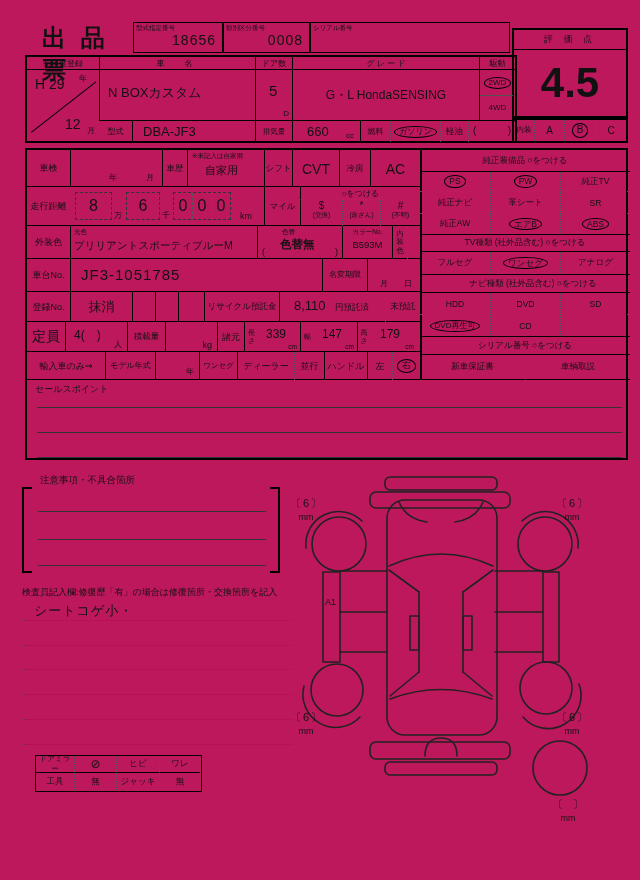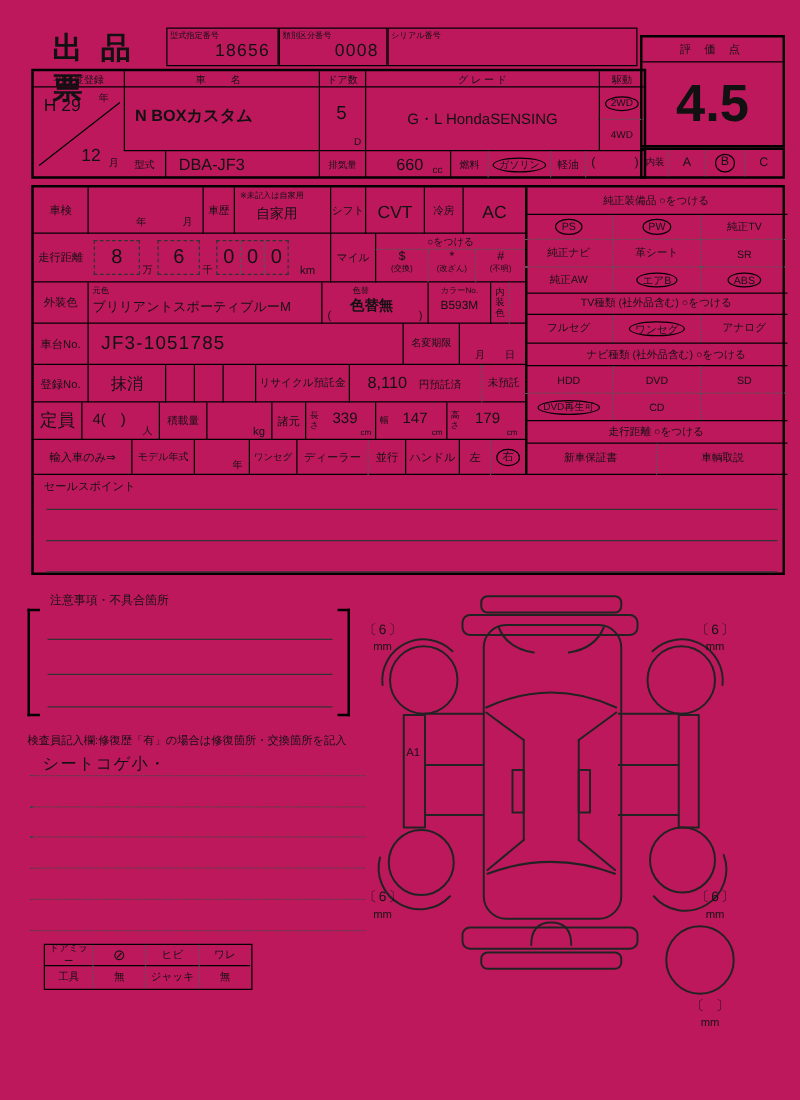--- a/index.html
+++ b/index.html
@@ -68,42 +68,42 @@
     <div class="abs ctr bb bl" style="left:452px;top:0;width:36px;height:13px;font-size:8px;">駆動</div>
 
     <div class="abs" style="left:0;top:13px;width:72px;height:71px;">
       <span class="abs" style="left:8px;top:6px;font-size:14px;">H 29</span>
       <span class="abs small" style="left:52px;top:3px;">年</span>
       <span class="abs" style="left:38px;top:46px;font-size:14px;">12</span>
       <span class="abs small" style="left:60px;top:55px;">月</span>
       <div class="abs" style="left:4px;top:62px;width:82px;border-top:1px solid #000;transform:rotate(-38deg);transform-origin:0 0;"></div>
     </div>
 
-    <div class="abs bl" style="left:72px;top:13px;width:156px;height:50px;font-weight:bold;">
+    <div class="abs bl" style="left:72px;top:13px;width:156px;height:50px;">
       <span class="abs" style="left:8px;top:14px;font-size:13px;">N BOXカスタム</span>
     </div>
     <div class="abs bl" style="left:228px;top:13px;width:37px;height:50px;">
       <span class="abs" style="left:13px;top:12px;font-size:15px;">5</span>
       <span class="abs small" style="right:3px;bottom:2px;">D</span>
     </div>
     <div class="abs bl ctr" style="left:265px;top:13px;width:187px;height:50px;font-size:12px;">G・L HondaSENSING</div>
     <div class="abs bl ctr" style="left:452px;top:13px;width:36px;height:25px;">
       <span class="oval" style="font-size:8px;">2WD</span>
     </div>
     <div class="abs bl ctr db" style="left:452px;top:38px;width:36px;height:0;"></div>
     <div class="abs bl ctr" style="left:452px;top:38px;width:36px;height:25px;font-size:8px;">4WD</div>
 
     <div class="abs bt" style="left:72px;top:63px;width:416px;height:21px;">
       <div class="abs ctr" style="left:0;top:0;width:33px;height:21px;font-size:8px;">型式</div>
       <div class="abs bl" style="left:33px;top:0;width:123px;height:21px;">
         <span class="abs" style="left:10px;top:3px;font-size:13px;">DBA-JF3</span>
       </div>
       <div class="abs ctr bl" style="left:156px;top:0;width:37px;height:21px;font-size:7.5px;">排気量</div>
       <div class="abs bl" style="left:193px;top:0;width:68px;height:21px;">
-        <span class="abs" style="left:24px;top:3px;font-size:13px;text-align:right;">660</span>
+        <span class="abs" style="left:14px;top:3px;font-size:13px;text-align:right;">660</span>
         <span class="abs small" style="right:6px;bottom:2px;">cc</span>
       </div>
       <div class="abs ctr bl" style="left:261px;top:0;width:30px;height:21px;font-size:8px;">燃料</div>
       <div class="abs ctr dl" style="left:291px;top:0;width:50px;height:21px;">
         <span class="oval" style="font-size:8px;">ガソリン</span>
       </div>
       <div class="abs ctr dl" style="left:341px;top:0;width:28px;height:21px;font-size:8.5px;">軽油</div>
       <div class="abs dl" style="left:369px;top:0;width:47px;height:21px;">
         <span class="abs" style="left:4px;top:4px;font-size:10px;">(</span>
         <span class="abs" style="right:4px;top:4px;font-size:10px;">)</span>
@@ -283,21 +283,21 @@
     <div class="abs ctr dl" style="left:533px;top:102px;width:70px;height:22px;font-size:8.5px;">アナログ</div>
     <div class="abs ctr bt bb" style="left:393px;top:124px;width:210px;height:19px;font-size:8.5px;padding-left:16px;">ナビ種類 (社外品含む) ○をつける</div>
     <div class="abs ctr db" style="left:393px;top:143px;width:70px;height:22px;font-size:8.5px;">HDD</div>
     <div class="abs ctr db dl" style="left:463px;top:143px;width:70px;height:22px;font-size:8.5px;">DVD</div>
     <div class="abs ctr db dl" style="left:533px;top:143px;width:70px;height:22px;font-size:8.5px;">SD</div>
     <div class="abs ctr" style="left:393px;top:165px;width:70px;height:21px;">
       <span class="oval" style="font-size:8px;">DVD再生可</span>
     </div>
     <div class="abs ctr dl" style="left:463px;top:165px;width:70px;height:21px;font-size:8.5px;">CD</div>
     <div class="abs dl" style="left:533px;top:165px;width:70px;height:21px;"></div>
-    <div class="abs ctr bt bb" style="left:393px;top:186px;width:210px;height:19px;font-size:8.5px;">走行距離 ○をつける</div>
+    <div class="abs ctr bt bb" style="left:393px;top:186px;width:210px;height:19px;font-size:8.5px;">シリアル番号 ○をつける</div>
     <div class="abs ctr bb" style="left:393px;top:205px;width:105px;height:25px;font-size:8.5px;">新車保証書</div>
     <div class="abs ctr bb dl" style="left:498px;top:205px;width:105px;height:25px;font-size:8.5px;">車輌取説</div>
   </div>
 
   <span class="abs" style="left:40px;top:474px;font-size:9.5px;">注意事項・不具合箇所</span>
   <div class="abs" style="left:22px;top:487px;width:10px;height:86px;border-left:2px solid #000;border-top:2px solid #000;border-bottom:2px solid #000;"></div>
   <div class="abs" style="left:270px;top:487px;width:10px;height:86px;border-right:2px solid #000;border-top:2px solid #000;border-bottom:2px solid #000;"></div>
   <div class="line" style="left:38px;top:511px;width:228px;"></div>
   <div class="line" style="left:38px;top:539px;width:228px;"></div>
   <div class="line" style="left:38px;top:565px;width:228px;"></div>

